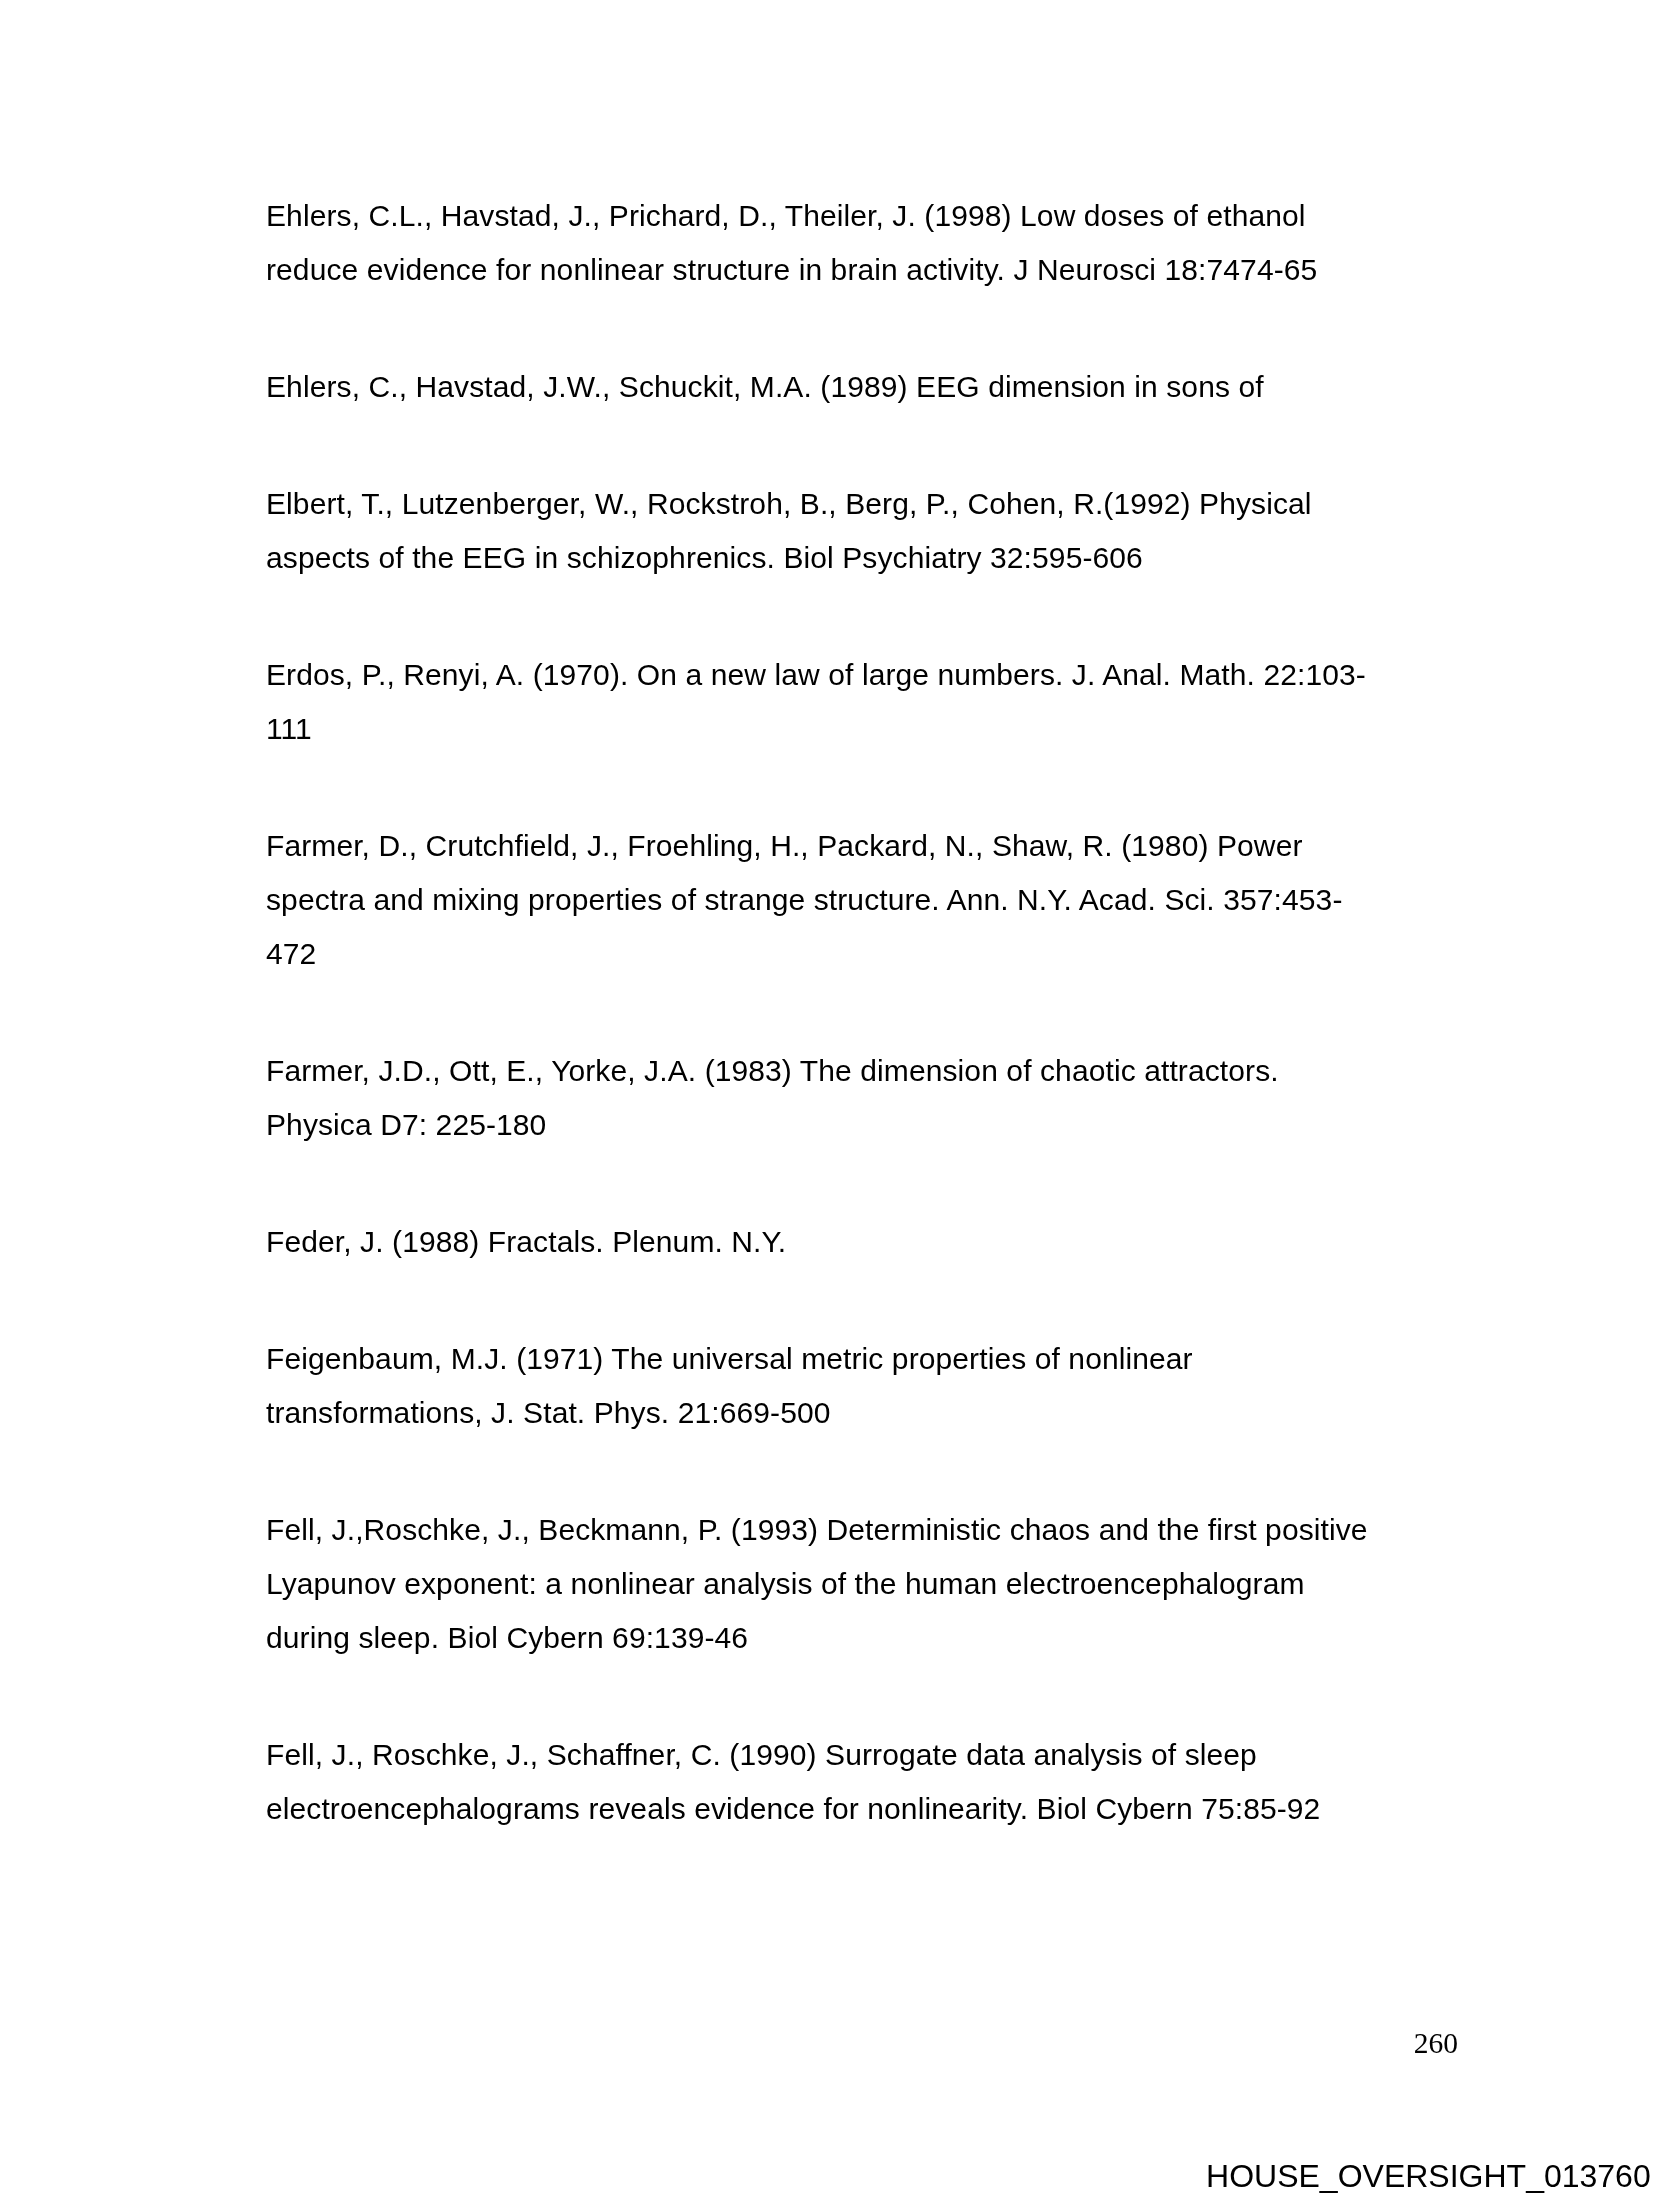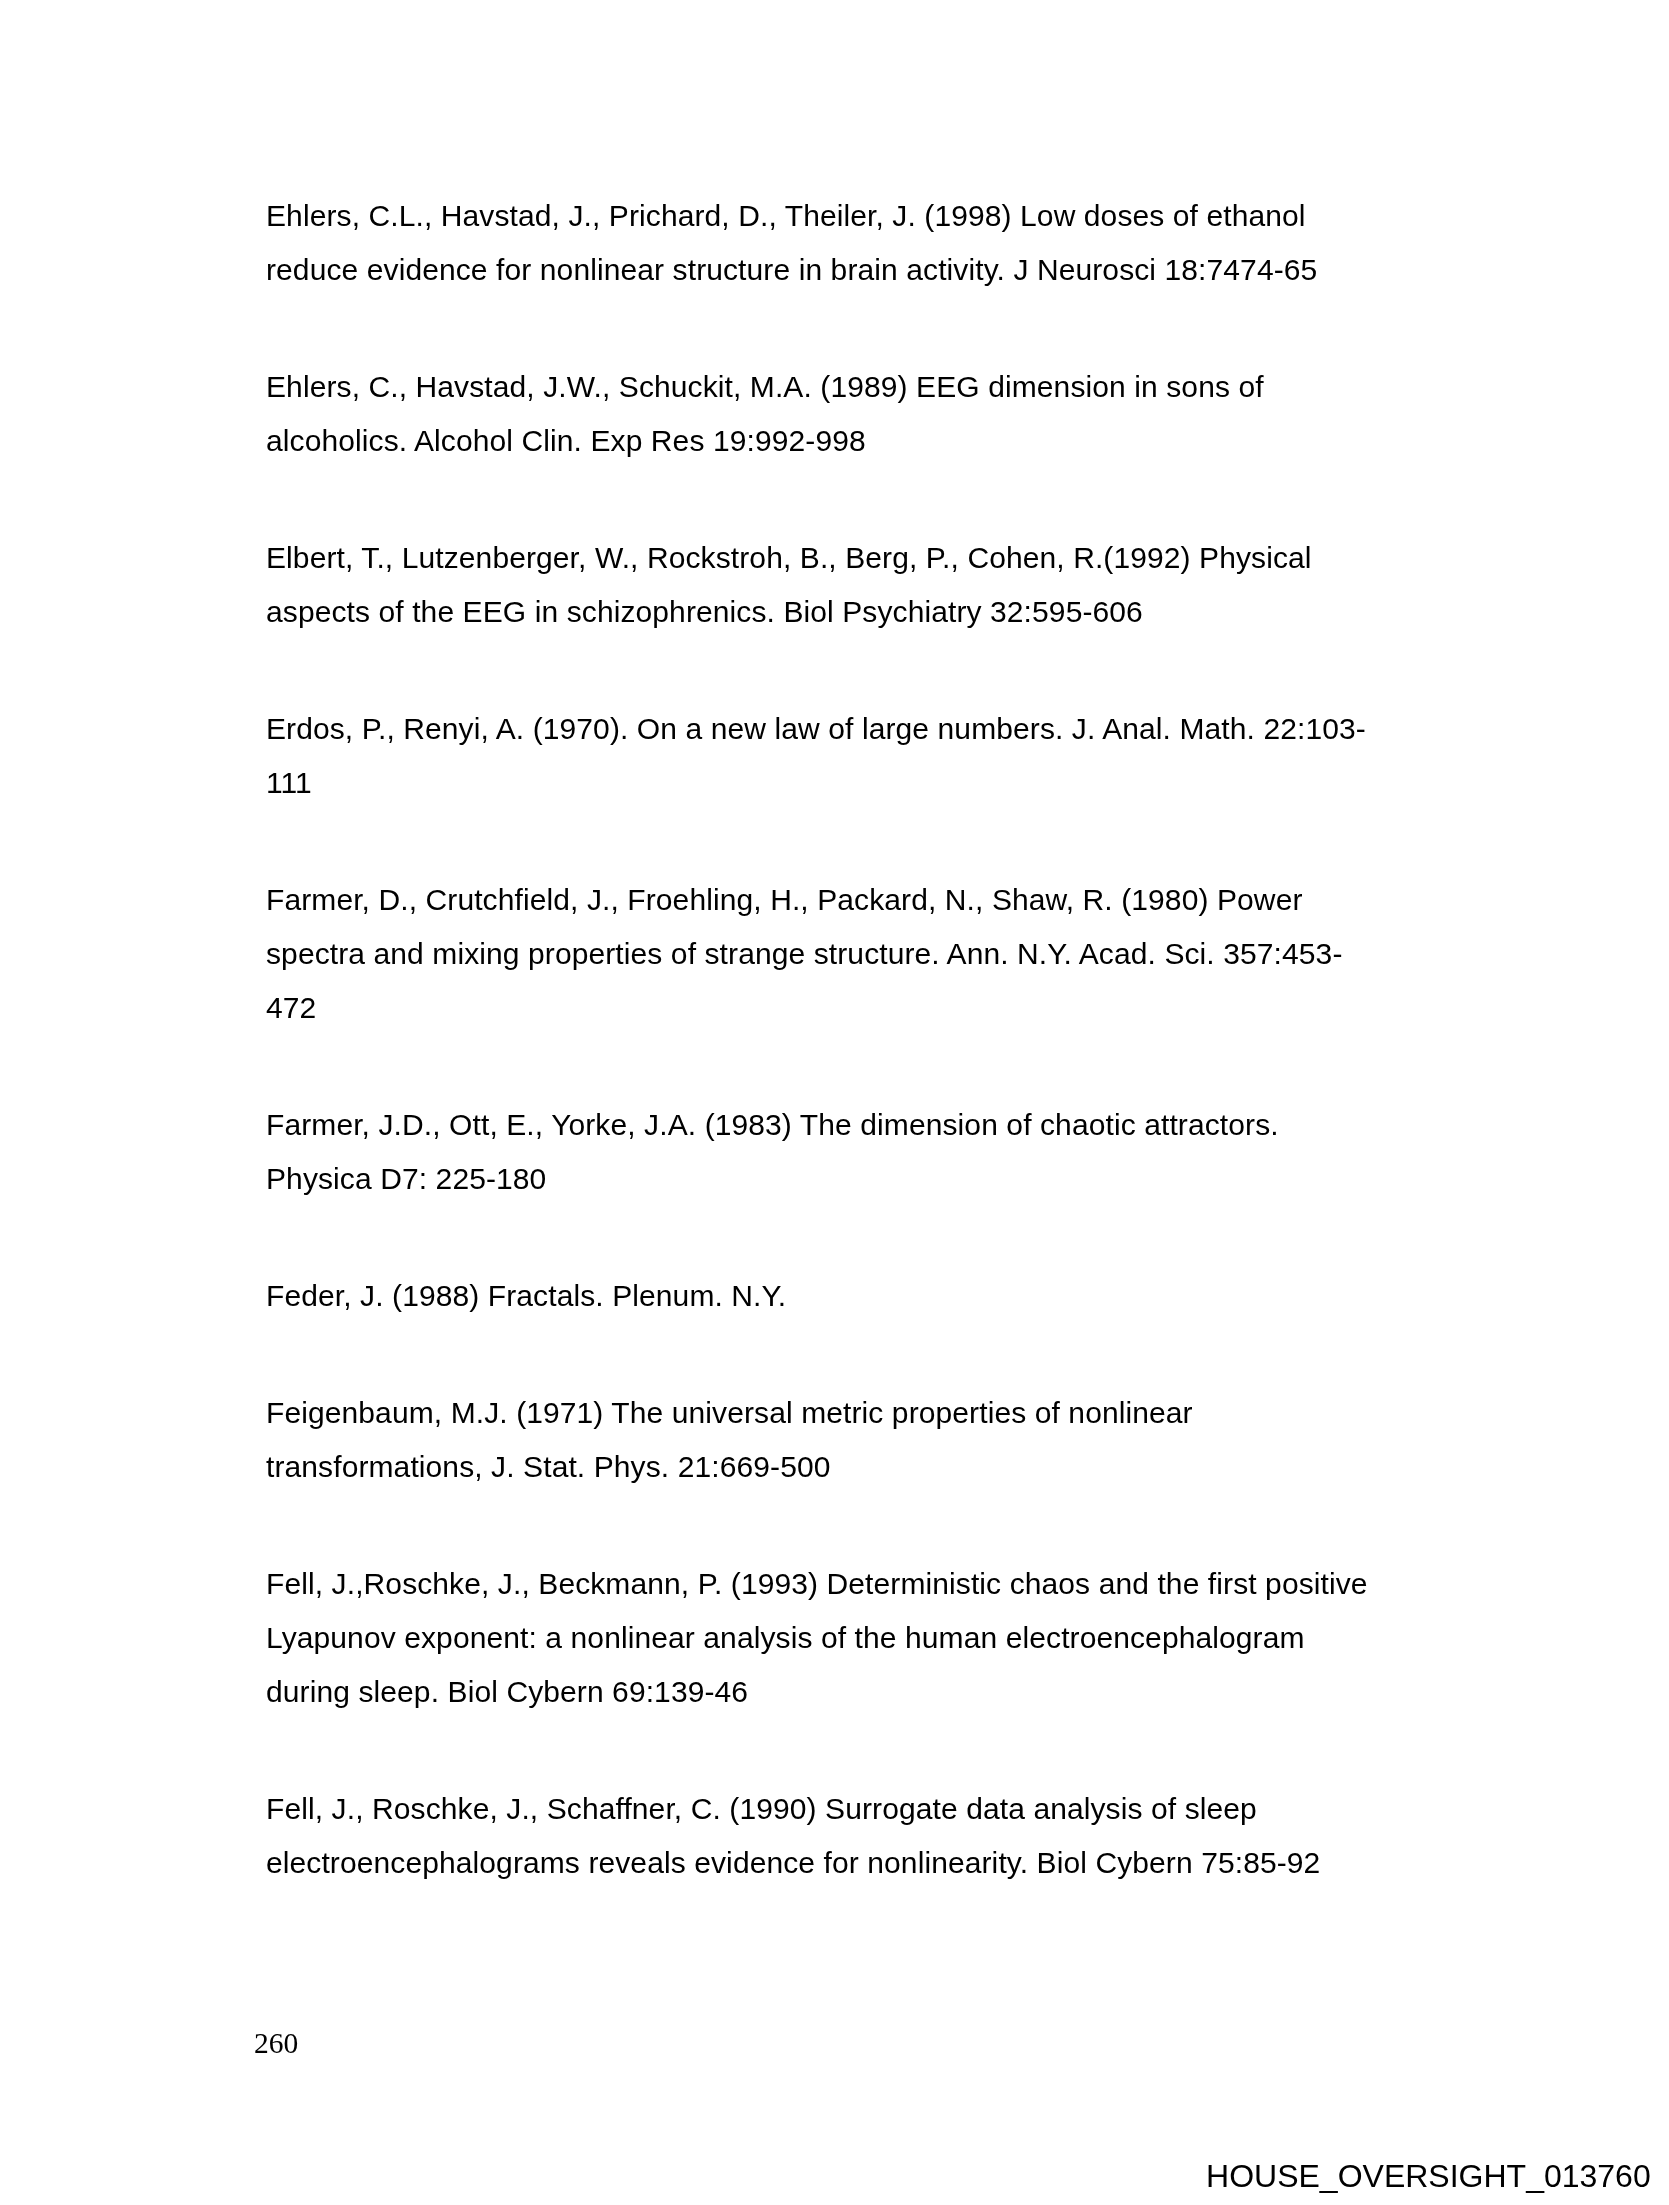--- a/index.html
+++ b/index.html
@@ -33,21 +33,21 @@
     letter-spacing: 0.1px;
   }
   .ref .line {
     white-space: nowrap;
   }
   .page-number {
     position: absolute;
     left: 254px;
     top: 2027px;
     width: 1204px;
-    text-align: left;
+    text-align: right;
     font-family: "Liberation Serif", serif;
     font-size: 29.5px;
     line-height: 1.15;
   }
   .bates {
     position: absolute;
     top: 2160px;
     right: 18.3px;
     font-size: 32px;
     line-height: 1;
@@ -62,21 +62,20 @@
 
   <main class="refs">
 
     <p class="ref">
       <span class="line" style="display:block">Ehlers, C.L., Havstad, J., Prichard, D., Theiler, J. (1998) Low doses of ethanol</span>
       <span class="line" style="display:block">reduce evidence for nonlinear structure in brain activity. J Neurosci 18:7474-65</span>
     </p>
 
     <p class="ref">
       <span class="line" style="display:block">Ehlers, C., Havstad, J.W., Schuckit, M.A. (1989) EEG dimension in sons of</span>
-      <span class="line" style="display:block">alcoholics. Alcohol Clin. Exp Res 19:992-998</span>
     </p>
 
     <p class="ref">
       <span class="line" style="display:block">Elbert, T., Lutzenberger, W., Rockstroh, B., Berg, P., Cohen, R.(1992) Physical</span>
       <span class="line" style="display:block">aspects of the EEG in schizophrenics. Biol Psychiatry 32:595-606</span>
     </p>
 
     <p class="ref">
       <span class="line" style="display:block">Erdos, P., Renyi, A. (1970). On a new law of large numbers. J. Anal. Math. 22:103-</span>
       <span class="line" style="display:block">111</span>

